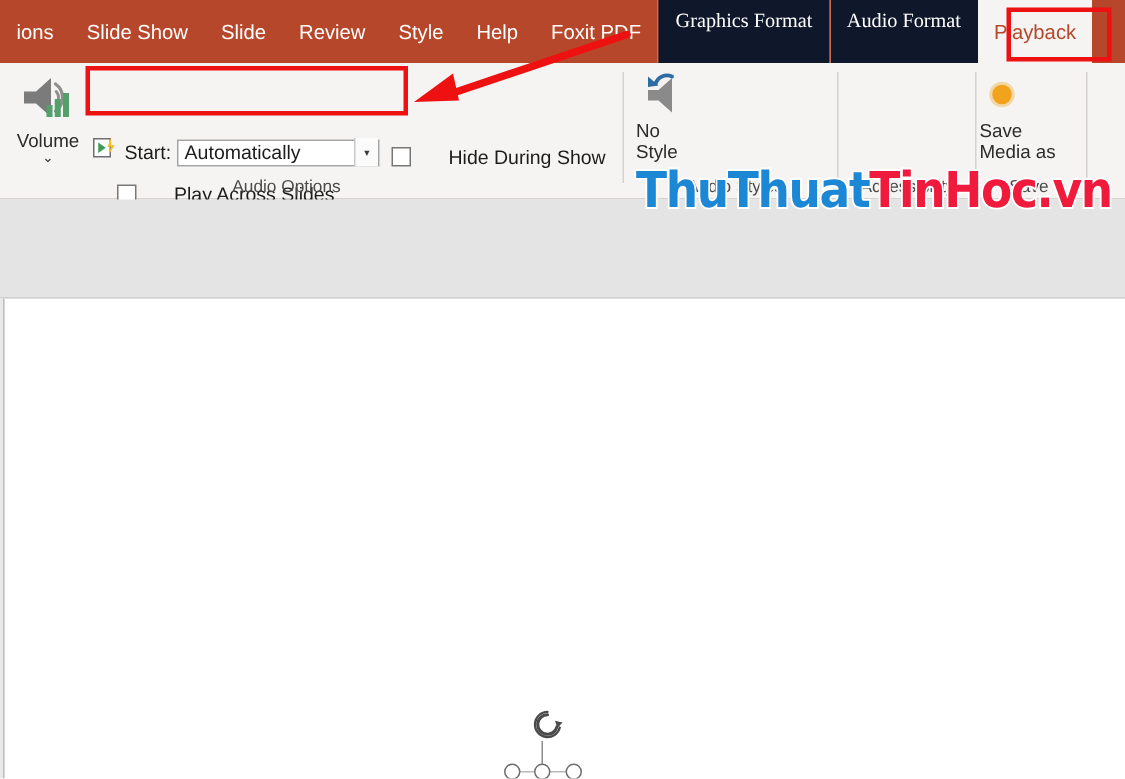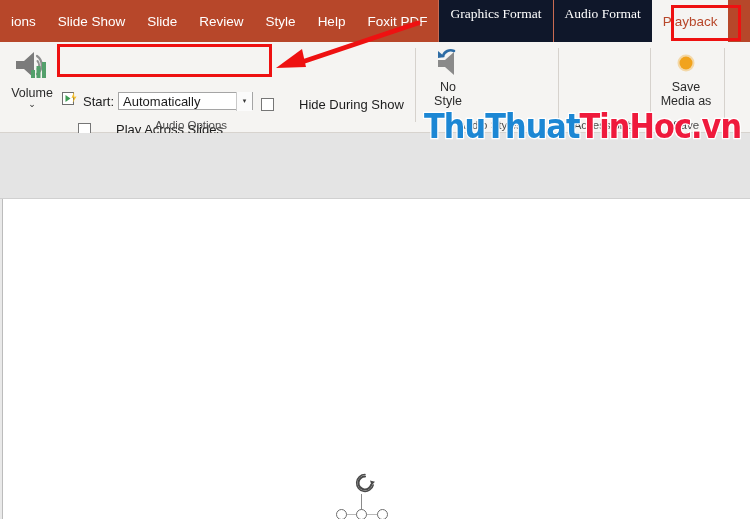--- a/index.html
+++ b/index.html
@@ -82,21 +82,21 @@
   }
   .cbox {
     width: 13px; height: 13px; background: #ffffff; border: 1px solid #767676;
     flex: 0 0 13px;
   }
   .cblbl { font-size: 13px; color: #1c1c1c; white-space: nowrap; }
 
   
   .bigbtn {
     position: absolute; top: 4px; height: 76px;
-    display: flex; flex-direction: column; align-items: center;
+    display: flex; flex-direction: column; 
   }
   .bigbtn .ico { height: 34px; display: flex; align-items: center; }
   .bigbtn .t1, .bigbtn .t2 {
     font-size: 12.5px; color: #2b2b2b; line-height: 14px; white-space: nowrap;
   }
 
   
   .graystrip {
     position: absolute; left: 0; top: 133px; width: 750px; height: 66px;
     background: #e4e4e4;

